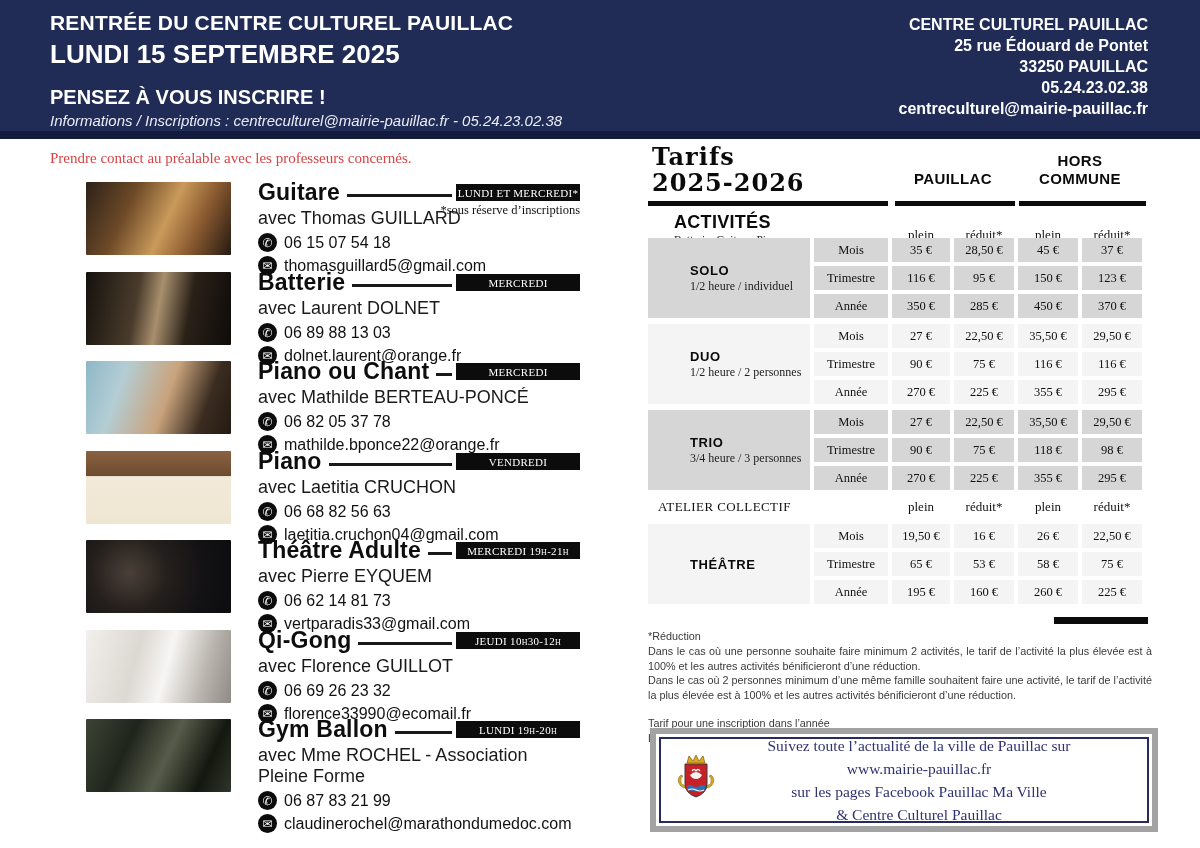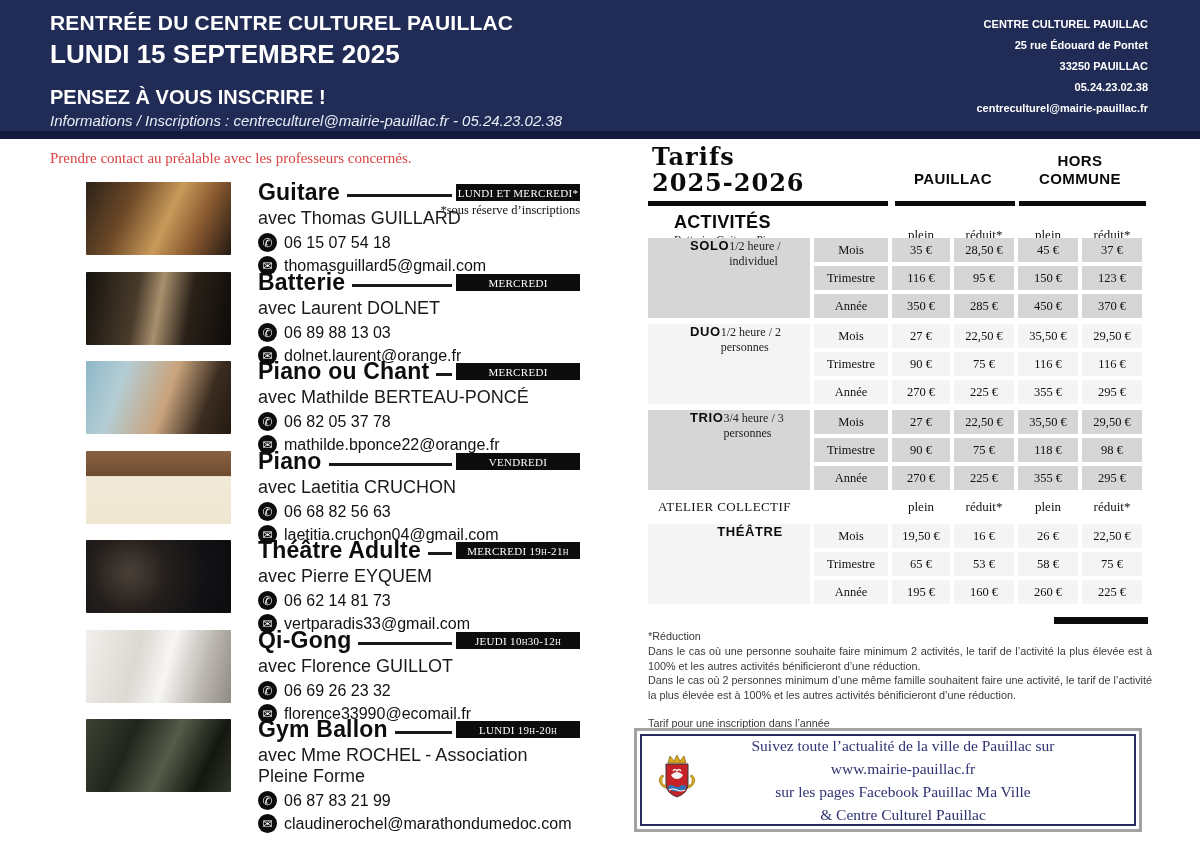--- a/index.html
+++ b/index.html
@@ -10,21 +10,21 @@
   }
   
   .header { position:absolute; top:0; left:0; width:1200px; height:131px; background:#202b56; }
   .header-underline { position:absolute; top:131px; left:0; width:1200px; height:8px; background:#121a3d; }
   .hdr-left { position:absolute; top:11px; left:50px; color:#ffffff; }
   .hdr-title1 { font-size:21px; font-weight:bold; letter-spacing:.2px; }
   .hdr-title2 { font-size:26px; font-weight:bold; margin-top:4px; }
   .hdr-subscribe { font-size:20px; font-weight:bold; margin-top:16px; }
   .hdr-info { font-size:15px; font-style:italic; margin-top:3px; color:#e9ecf5; }
   .hdr-right { position:absolute; top:14px; right:52px; color:#ffffff; text-align:right;
-               font-size:11px; font-weight:bold; line-height:21px; }
+               font-size:16px; font-weight:bold; line-height:21px; }
   
   .red-note { position:absolute; top:150px; left:50px; color:#d94343;
               font-family:"Liberation Serif", serif; font-size:15px; }
   
   .activity { position:absolute; left:50px; width:494px; height:86px;margin-left:36px; }
   .photo { position:absolute; left:0; top:4px; width:145px; height:73px; border-radius:1px; }
   .ph-guitare { background:linear-gradient(115deg,#2c2118 0%,#6e4a28 30%,#c99a5a 55%,#8a5a30 75%,#241a12 100%); }
   .ph-batterie { background:linear-gradient(100deg,#15110d 0%,#4a3c2c 35%,#a88f6d 50%,#2a2118 70%,#0e0b09 100%); }
   .ph-pianochant { background:linear-gradient(110deg,#8db8c8 0%,#b4cdd4 25%,#c9a37c 55%,#3a2c20 80%,#241a12 100%); }
   .ph-piano { background:linear-gradient(180deg,#8a6242 0%,#6e4b30 34%,#f2ead8 35%,#efe6d2 100%),
@@ -61,39 +61,39 @@
   .bar1 { left:0; width:240px; }
   .bar2 { left:247px; width:120px; }
   .bar3 { left:371px; width:127px; }
   .subhead-grid { top:68px; }
   .sh-label .t1 { font-size:18px; font-weight:bold; letter-spacing:.3px; color:#0a0a0a; }
   .sh-label .t2 { font-family:"Liberation Serif", serif; font-size:11.5px; color:#222; margin-top:1px; }
   .sh-label { padding-left:26px; }
   .sh-col { font-family:"Liberation Serif", serif; font-size:13px; color:#111; text-align:center; align-self:center; }
   .tblock { grid-auto-rows:24px; }
   .labelcell { grid-column:1; grid-row:1 / span 3; background:var(--cellbg);
-               display:flex; flex-direction:row; justify-content:center; padding-left:42px; }
+               display:flex; flex-direction:column; justify-content:center; padding-left:42px; }
   .labelcell .bname { font-size:13px; font-weight:900; letter-spacing:.6px; color:#0a0a0a; }
   .labelcell .bsub { font-family:"Liberation Serif", serif; font-size:12px; color:#222; margin-top:1px; }
   .tcell { background:var(--cellbg); display:flex; align-items:center; justify-content:center;
            font-family:"Liberation Serif", serif; font-size:12.5px; color:#111; }
   .shade-gray { --cellbg:#d6d6d6; }
   .shade-light { --cellbg:#f4f4f4; }
   .atelier-grid { top:352px; grid-auto-rows:22px; }
   .atelier-label { grid-column:1 / span 2; font-family:"Liberation Serif", serif; font-size:13px;
                    letter-spacing:.4px; color:#111; padding-left:10px; align-self:center; }
   .deco-bar { position:absolute; left:406px; top:473px; width:94px; height:7px; background:#0b0b0b; }
   
   .footnote { position:absolute; left:648px; top:629px; width:504px; font-size:10.8px;
               line-height:14.8px; color:#3a3a3a; }
   .footnote p { text-align:justify; }
   .footnote .gap { height:13px; }
   
-  .follow-box { position:absolute; left:634px; top:728px; width:508px; height:104px;
-                border:3px solid #a3a3a3; padding:3px; background:#fff; }
+  .follow-box { position:absolute; left:650px; top:728px; width:508px; height:104px;
+                border:6px solid #a3a3a3; padding:3px; background:#fff; }
   .follow-inner { width:100%; height:100%; border:2px solid #262a5c; position:relative;
                   display:flex; align-items:center; justify-content:center; }
   .follow-text { text-align:center; font-family:"Liberation Serif", serif; font-size:15.5px;
                  color:#2f3273; line-height:23px; width:100%; padding-left:30px; }
   .crest { position:absolute; left:14px; top:50%; transform:translateY(-50%); }
 </style>
 </head>
 <body>
 
 <div class="page">

